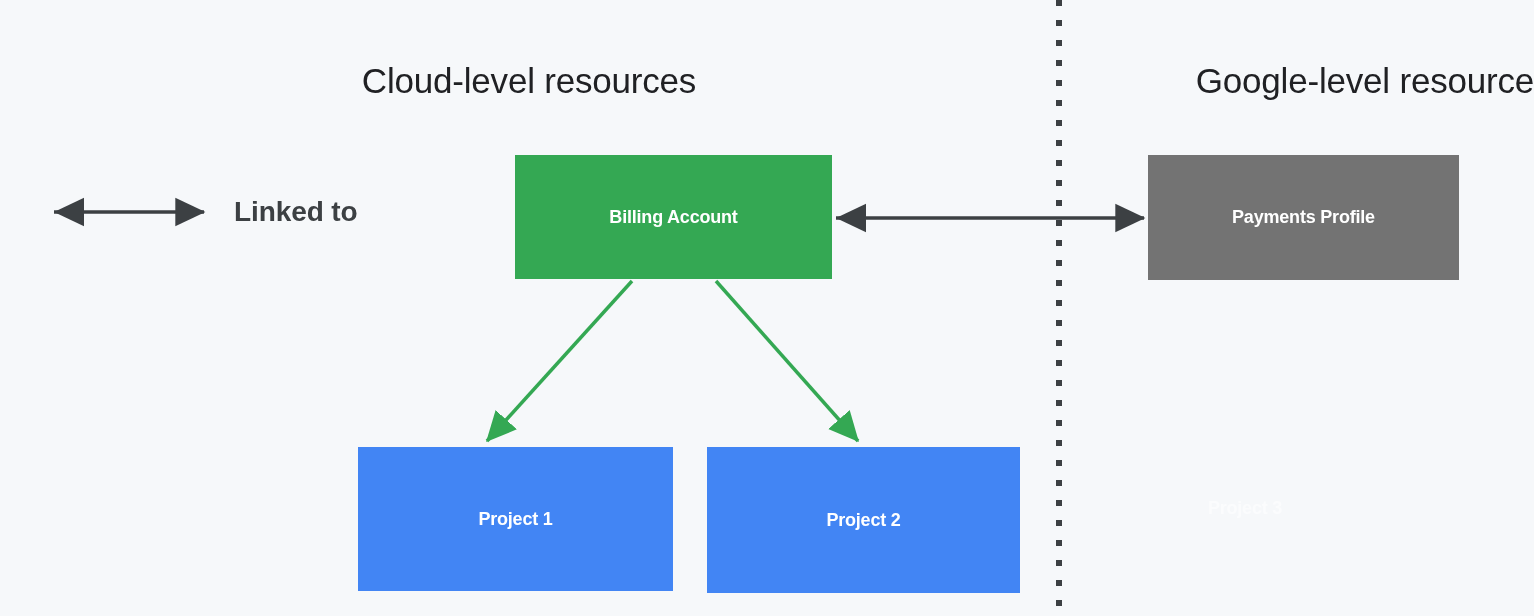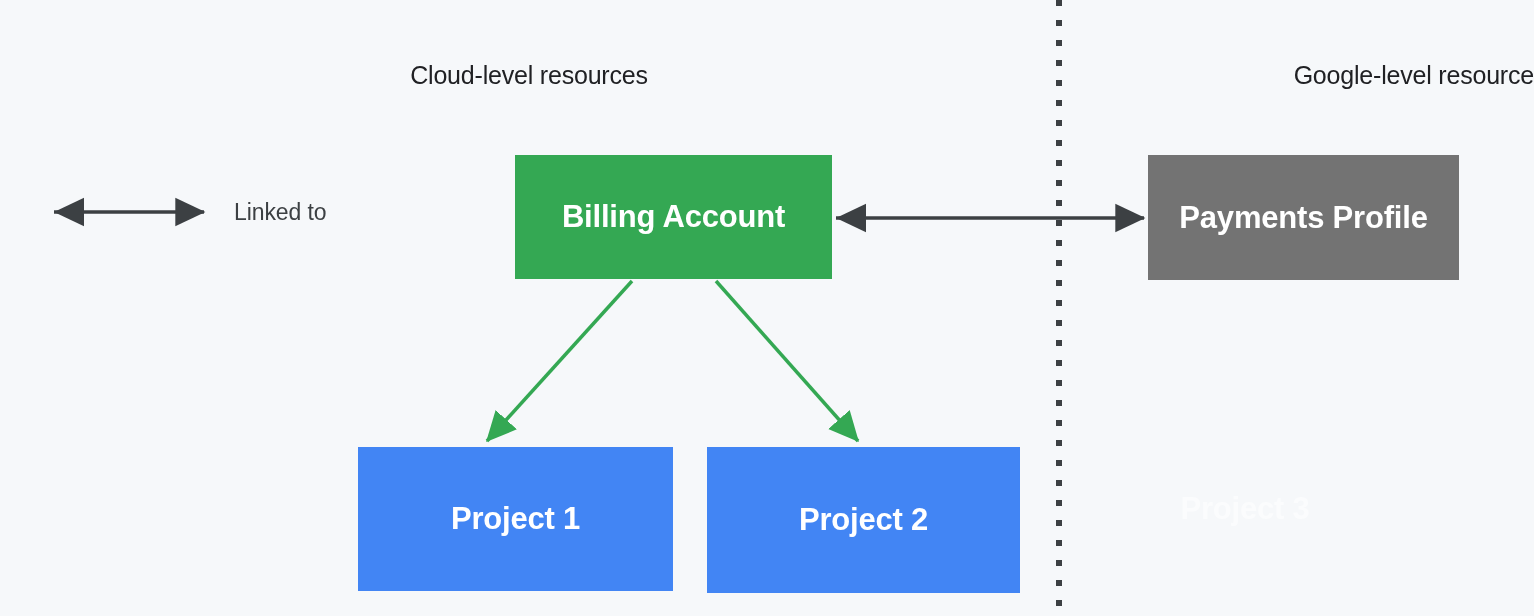--- a/index.html
+++ b/index.html
@@ -16,21 +16,21 @@
     position: relative;
     width: 1534px;
     height: 616px;
     background: #f6f8fa;
     overflow: hidden;
   }
 
   
   .section-title {
     position: absolute;
-    font-size: 25px;
+    font-size: 35px;
     font-weight: 400;
     color: #202124;
     white-space: nowrap;
     letter-spacing: -0.2px;
     line-height: 1;
   }
   #title-cloud  { left: 0;    top: 63px; width: 1058px; text-align: center; }
   #title-google { left: 1062px; top: 63px; width: 472px;  text-align: right; }
 
   
@@ -61,21 +61,21 @@
   }
 
   
   .node {
     position: absolute;
     display: flex;
     align-items: center;
     justify-content: center;
     color: #ffffff;
     font-weight: 700;
-    font-size: 31px;
+    font-size: 18px;
     letter-spacing: -0.2px;
     box-sizing: border-box;
   }
   #node-billing {
     left: 515px; top: 155px;
     width: 317px; height: 124px;
     background: #34a853;
   }
   #node-payments {
     left: 1148px; top: 155px;
@@ -119,22 +119,22 @@
     top: 0;
     width: 170px;
     height: 52px;
   }
   .legend-label {
     position: absolute;
     left: 190px;
     top: 0;
     height: 52px;
     line-height: 52px;
-    font-size: 23px;
-    font-weight: 400;
+    font-size: 28px;
+    font-weight: 700;
     color: #3c4043;
     letter-spacing: -0.1px;
     white-space: nowrap;
   }
 </style>
 </head>
 <body>
 
 <div id="stage">
 

